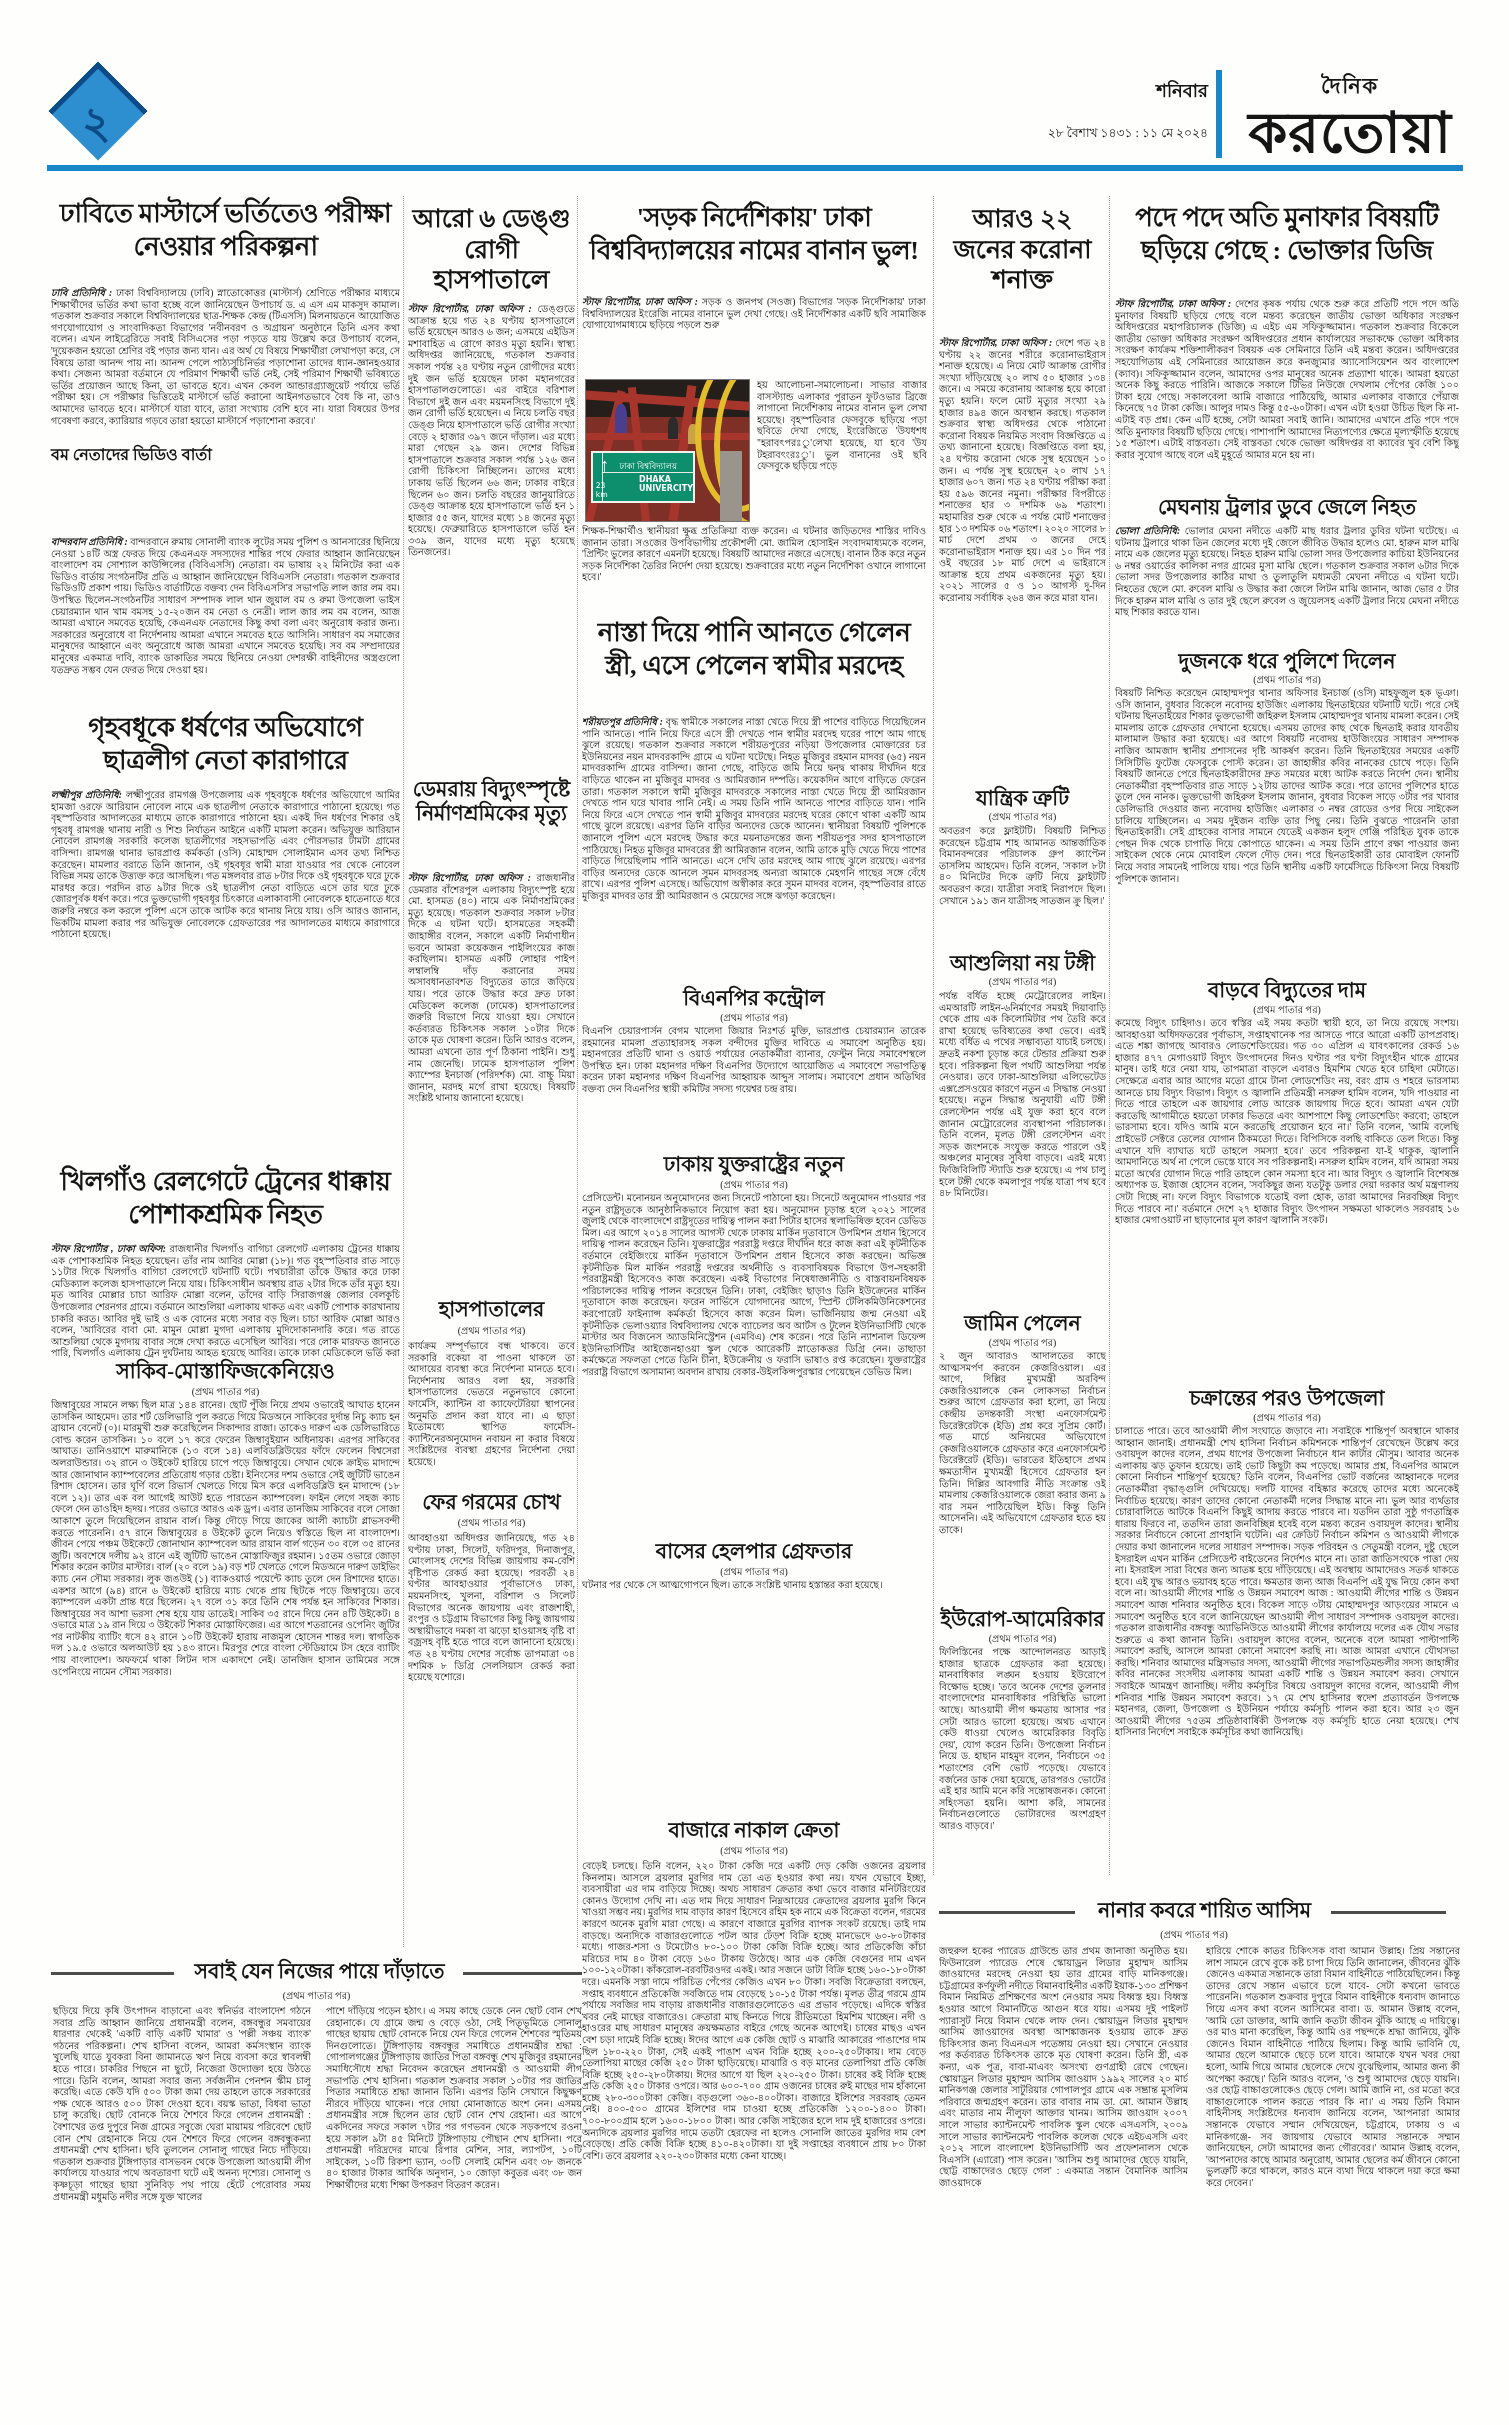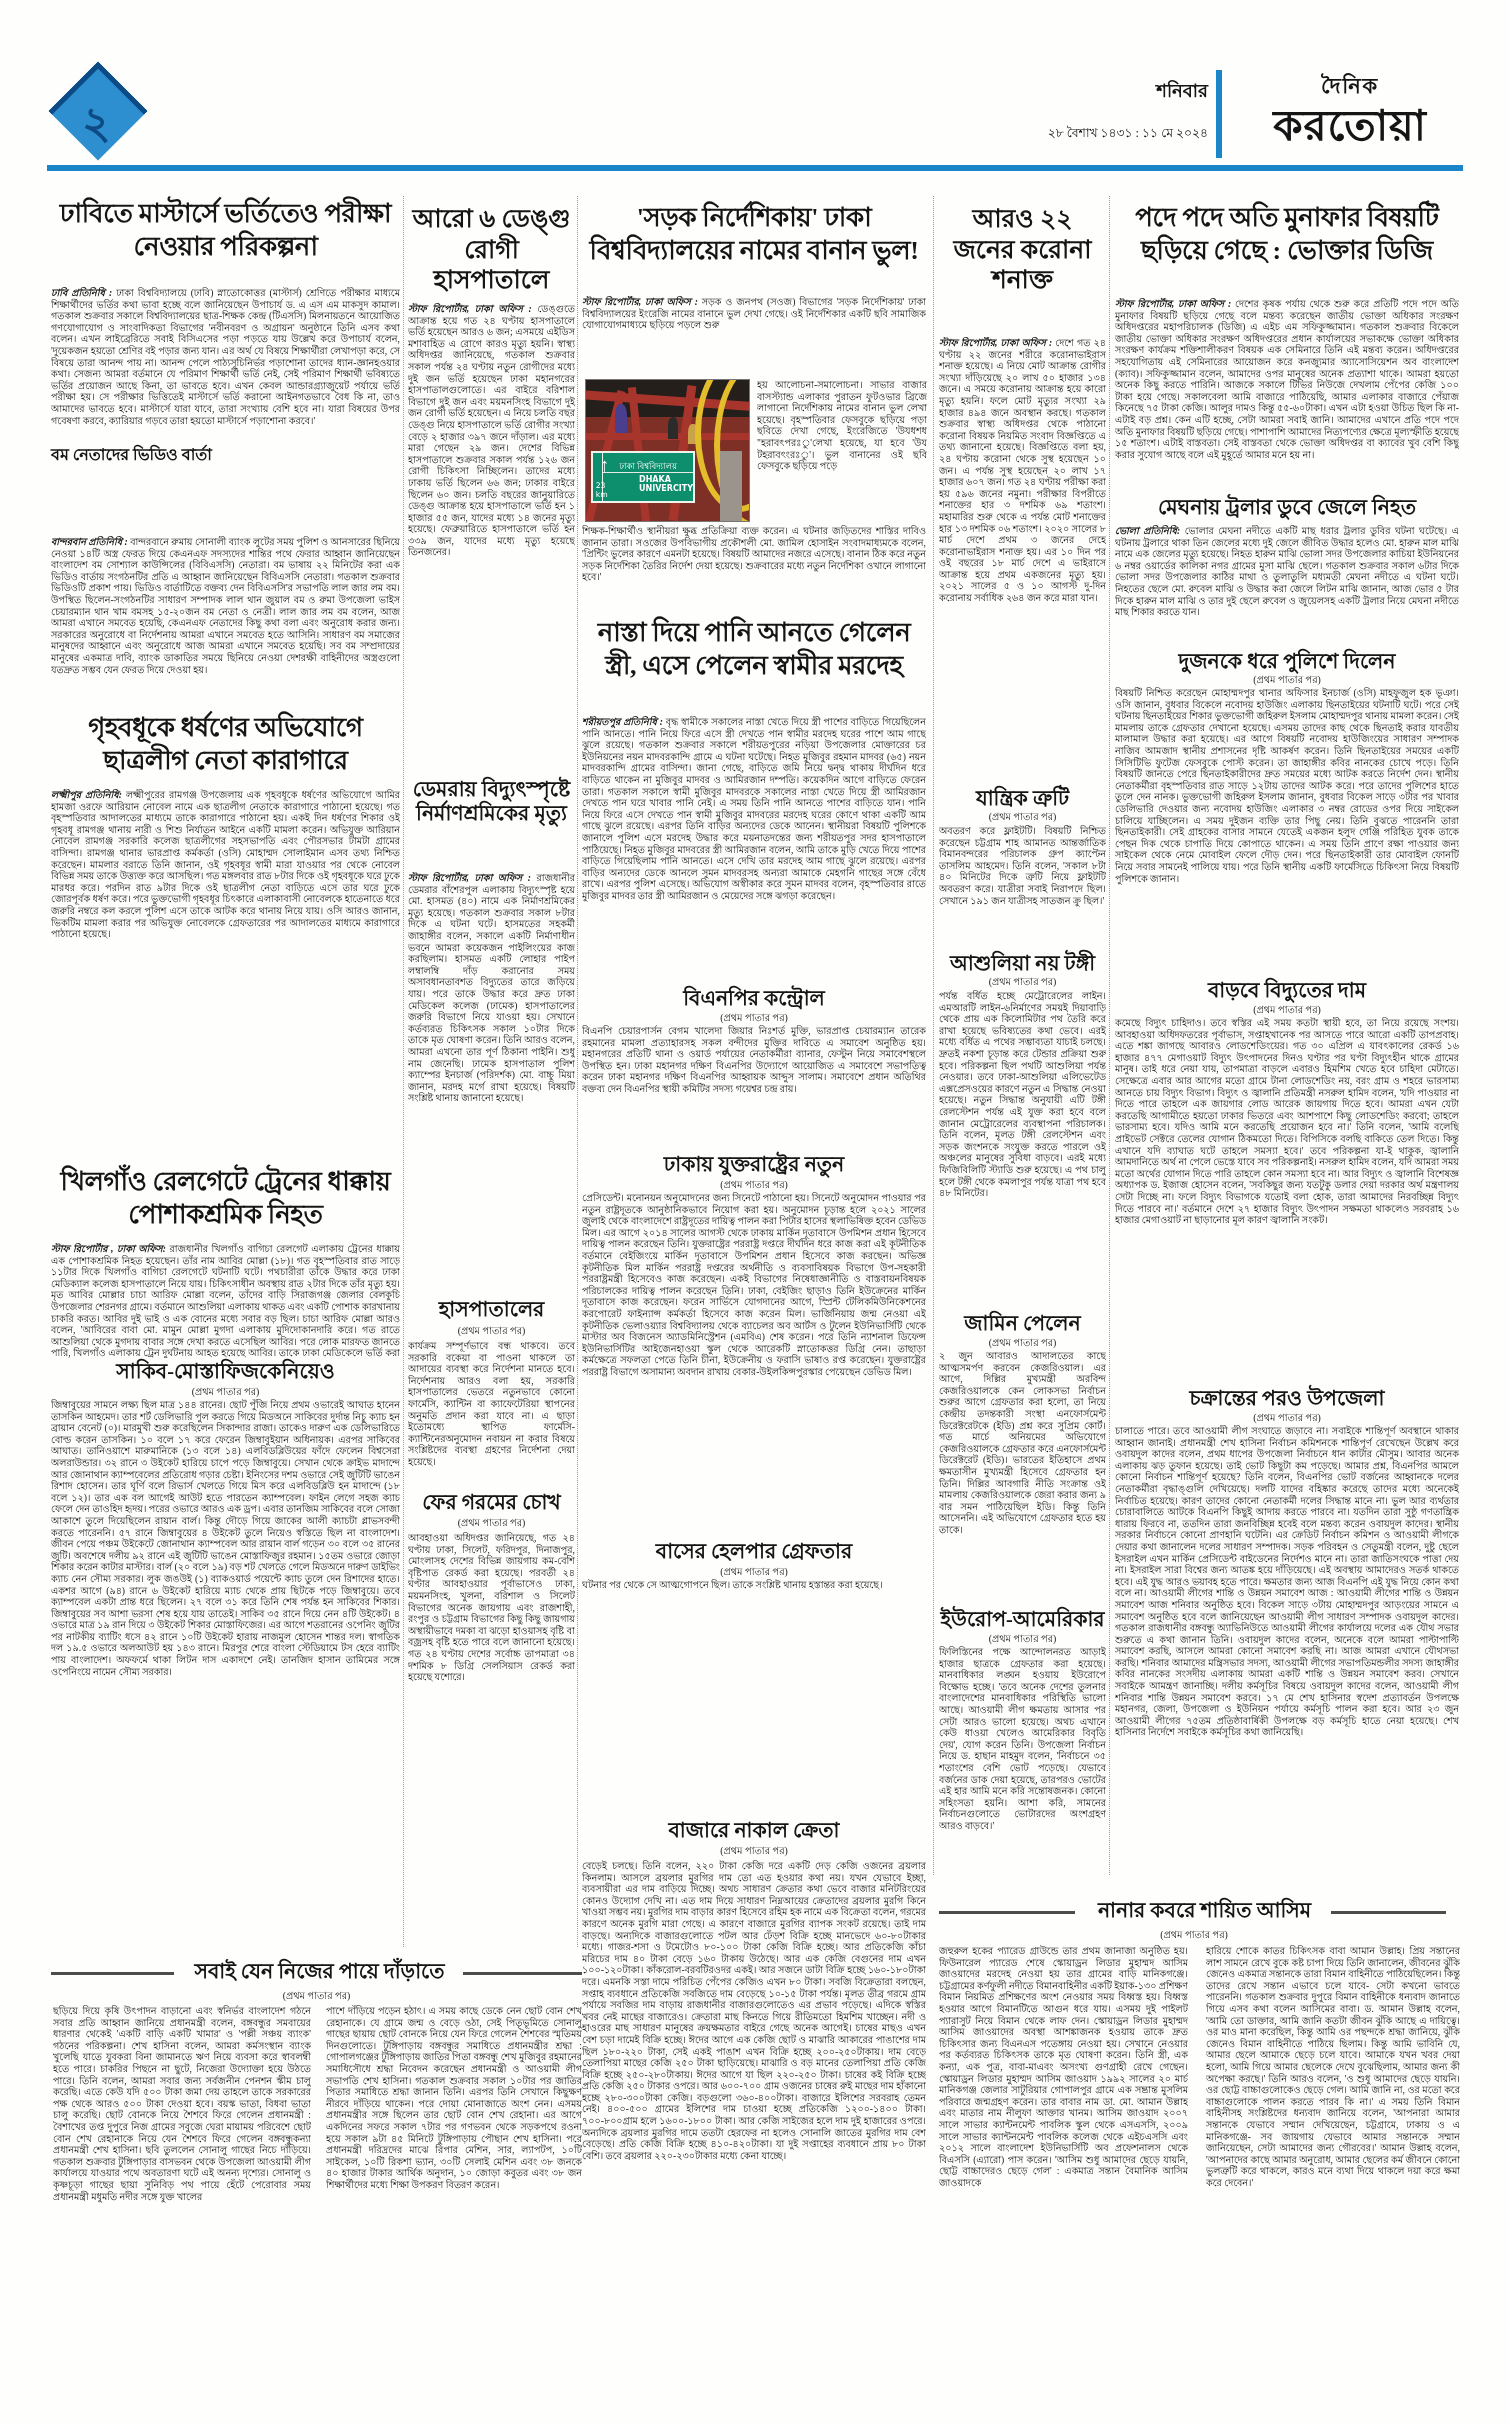--- a/index.html
+++ b/index.html
@@ -10,21 +10,21 @@
   .h-xl{font-weight:bold;text-align:center;font-size:26px;line-height:1.25;letter-spacing:-0.4px;}
   .h-lg{font-weight:bold;text-align:center;font-size:25px;line-height:1.22;}
   .h-md{font-weight:bold;text-align:center;font-size:20.4px;line-height:1.2;}
   .kick{font-weight:bold;text-align:left;font-size:16px;}
   .cont{text-align:center;font-size:9.8px;}
   .bt{font-size:9.6px;line-height:11.6px;text-align:justify;overflow:hidden;}
   .bl{font-weight:bold;font-style:italic;}
   .vr{border-left:0.9px dotted #9a9a96;width:0;}
   .hr-bar{background:#4c4c4c;height:3.4px;}
   
-  .masthead-big{font-weight:bold;font-size:42px;line-height:1;letter-spacing:0.9px;font-family:"DejaVu Sans",sans-serif;}
+  .masthead-big{font-weight:bold;font-size:56px;line-height:1;letter-spacing:0.9px;font-family:"DejaVu Sans",sans-serif;}
   .masthead-small{font-weight:bold;font-size:21px;letter-spacing:1.7px;font-family:"DejaVu Sans",sans-serif;}
   .day{font-weight:bold;font-size:18px;text-align:right;}
   .dateline{font-size:12.3px;text-align:right;}
   .bluebar{background:#1a86c8;}
   
   .diamond{width:70px;height:70px;background:#2e8fd0;transform:rotate(45deg);box-shadow:5.1px 5.1px 0 #0d4b86 inset;}
   .pgnum{font-size:44px;font-weight:bold;color:#0d4b86;font-family:"DejaVu Sans",sans-serif;}
   
   #photo{background:linear-gradient(180deg,#241f1b 0 26%,#7e2f26 26% 100%);border:0.9px solid #777;overflow:hidden;}
   .beam{position:absolute;background:#a8352c;}

